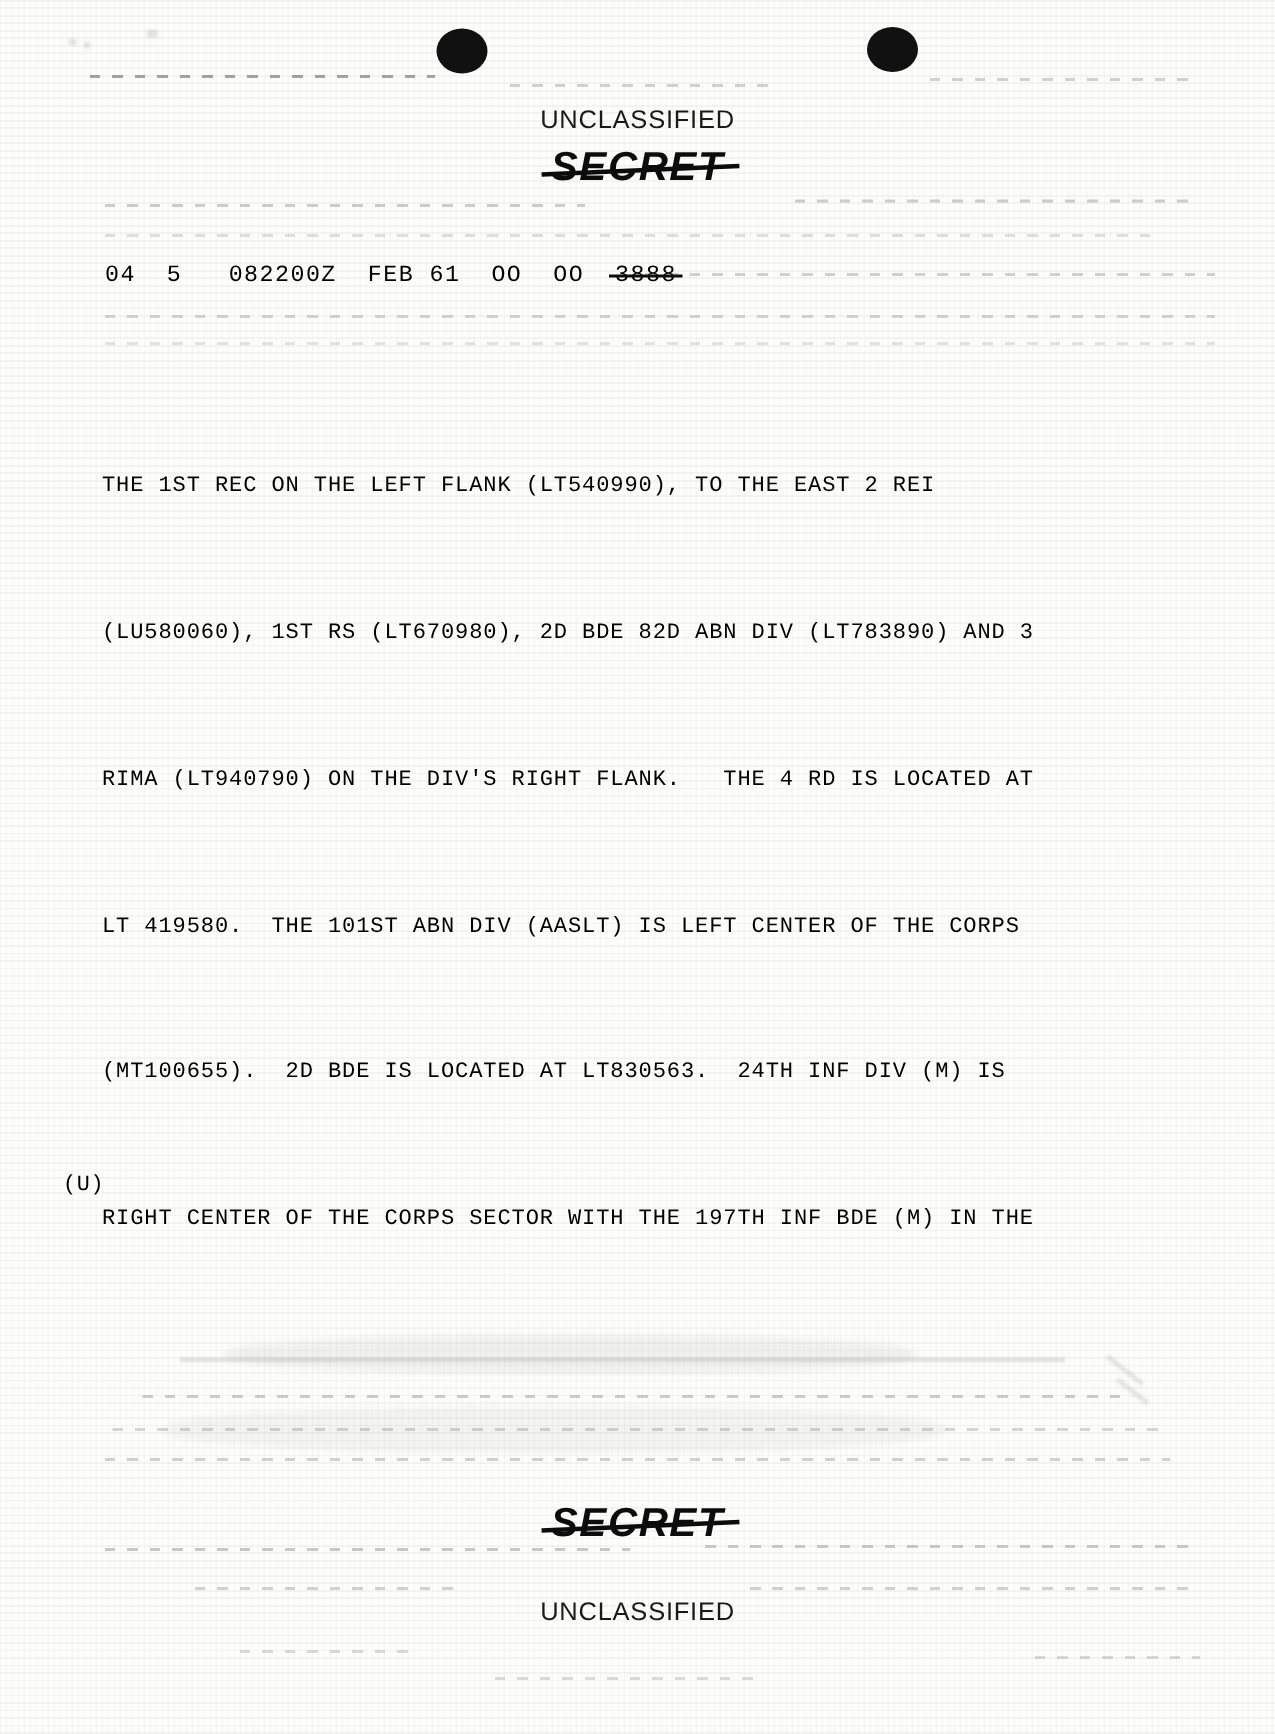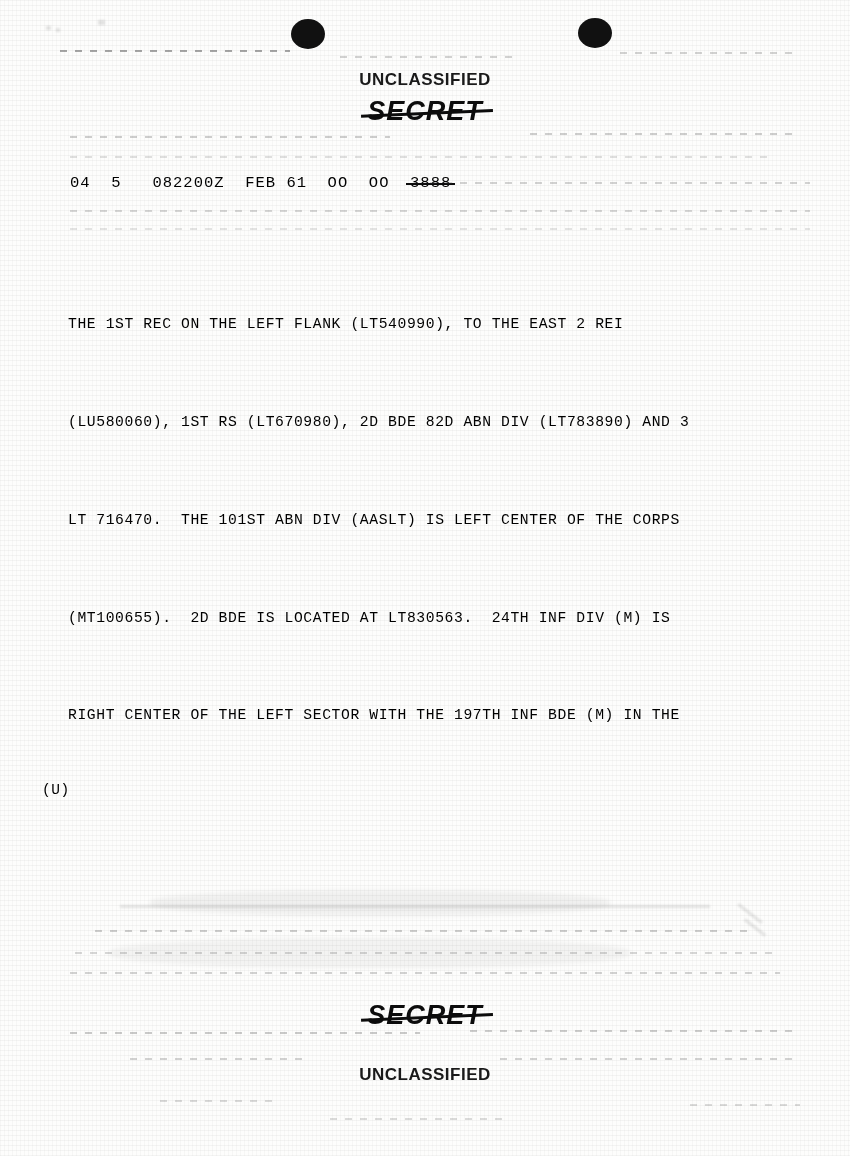--- a/index.html
+++ b/index.html
@@ -49,21 +49,20 @@
   #punch-left  { left: 291px; top: 19px; }
   #punch-right { left: 578px; top: 18px; }
 
   
   .banner {
     position: absolute;
     width: 100%;
     text-align: center;
     font-family: "Liberation Sans", sans-serif;
     letter-spacing: .5px;
-    font-weight: bold;
   }
   #unclass-top {
     top: 70px;
     font-size: 17px;
     color: #1a1a1a;
   }
   #unclass-bottom {
     top: 1065px;
     font-size: 17px;
     color: #1a1a1a;
@@ -191,23 +190,24 @@
 
   <div id="header-line"><span>04</span>  <span>5</span>   <span>082200Z</span>  <span>FEB</span> <span>61</span>  <span>OO</span>  <span>OO</span>  <span id="header-struck"><span>3888</span><span class="strike2"></span></span></div>
 
   <div class="dashline" style="left:430px; top:182px; width:380px; opacity:.5;"></div>
   <div class="dashline" style="left:70px; top:210px; width:740px; opacity:.45;"></div>
   <div class="dashline" style="left:70px; top:228px; width:740px; opacity:.3;"></div>
 
   <div id="body-text">
     <div class="line">THE 1ST REC ON THE LEFT FLANK (LT540990), TO THE EAST 2 REI</div>
     <div class="line">(LU580060), 1ST RS (LT670980), 2D BDE 82D ABN DIV (LT783890) AND 3</div>
-    <div class="line">LT 716470.  THE 101ST ABN DIV (AASLT) IS LEFT CENTER OF THE CORPS</div>
+    <div class="line">RIMA (LT940790) ON THE DIV'S RIGHT FLANK.   THE 4 RD IS LOCATED AT</div>
+    <div class="line">LT 419580.  THE 101ST ABN DIV (AASLT) IS LEFT CENTER OF THE CORPS</div>
     <div class="line">(MT100655).  2D BDE IS LOCATED AT LT830563.  24TH INF DIV (M) IS</div>
-    <div class="line">RIGHT CENTER OF THE LEFT SECTOR WITH THE 197TH INF BDE (M) IN THE</div>
+    <div class="line">RIGHT CENTER OF THE CORPS SECTOR WITH THE 197TH INF BDE (M) IN THE</div>
     
     
     
     
     
     
     
     
     
     

